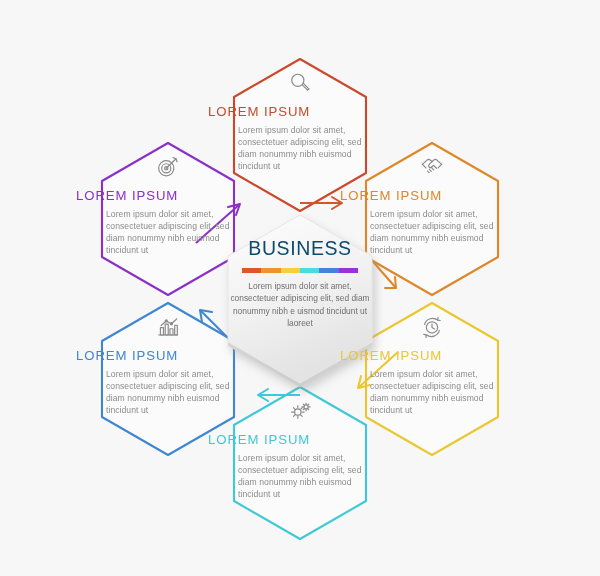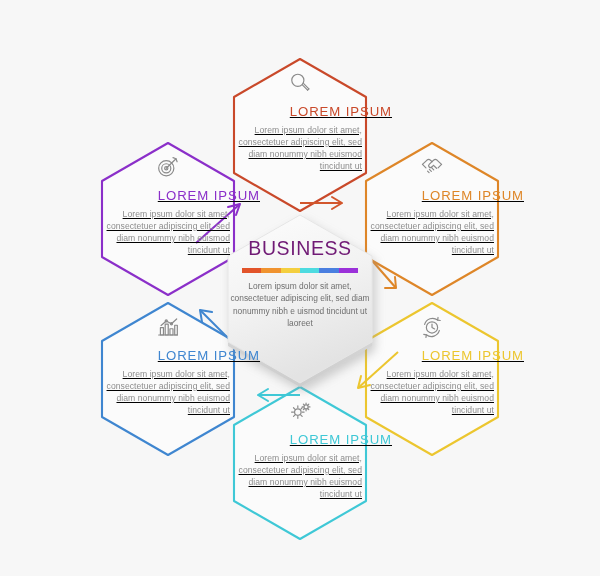--- a/index.html
+++ b/index.html
@@ -23,23 +23,22 @@
   svg.layer {
     position: absolute;
     left: 0;
     top: 0;
     width: 600px;
     height: 576px;
   }
   .hex-card {
     position: absolute;
     width: 184px;
-    text-align: right;
+    text-align: left;
     pointer-events: none;
-    text-decoration: underline;
   }
   .hex-title {
     font-size: 13.2px;
     letter-spacing: 0.9px;
     font-weight: 400;
     margin: 0 0 4px 0;
     line-height: 1.1;
   }
   .hex-body {
     font-size: 8.6px;
@@ -59,21 +58,21 @@
   #center-card {
     position: absolute;
     left: 208px;
     top: 215px;
     width: 184px;
     text-align: center;
     pointer-events: none;
   }
   #center-title {
     font-size: 19.5px;
-    color: #701a75;
+    color: #0c4a6e;
     letter-spacing: 0.6px;
     line-height: 1.16;
     font-weight: 400;
     margin: 0;
     padding-top: 22px;
   }
   #center-bar {
     display: flex;
     width: 116px;
     height: 5px;

